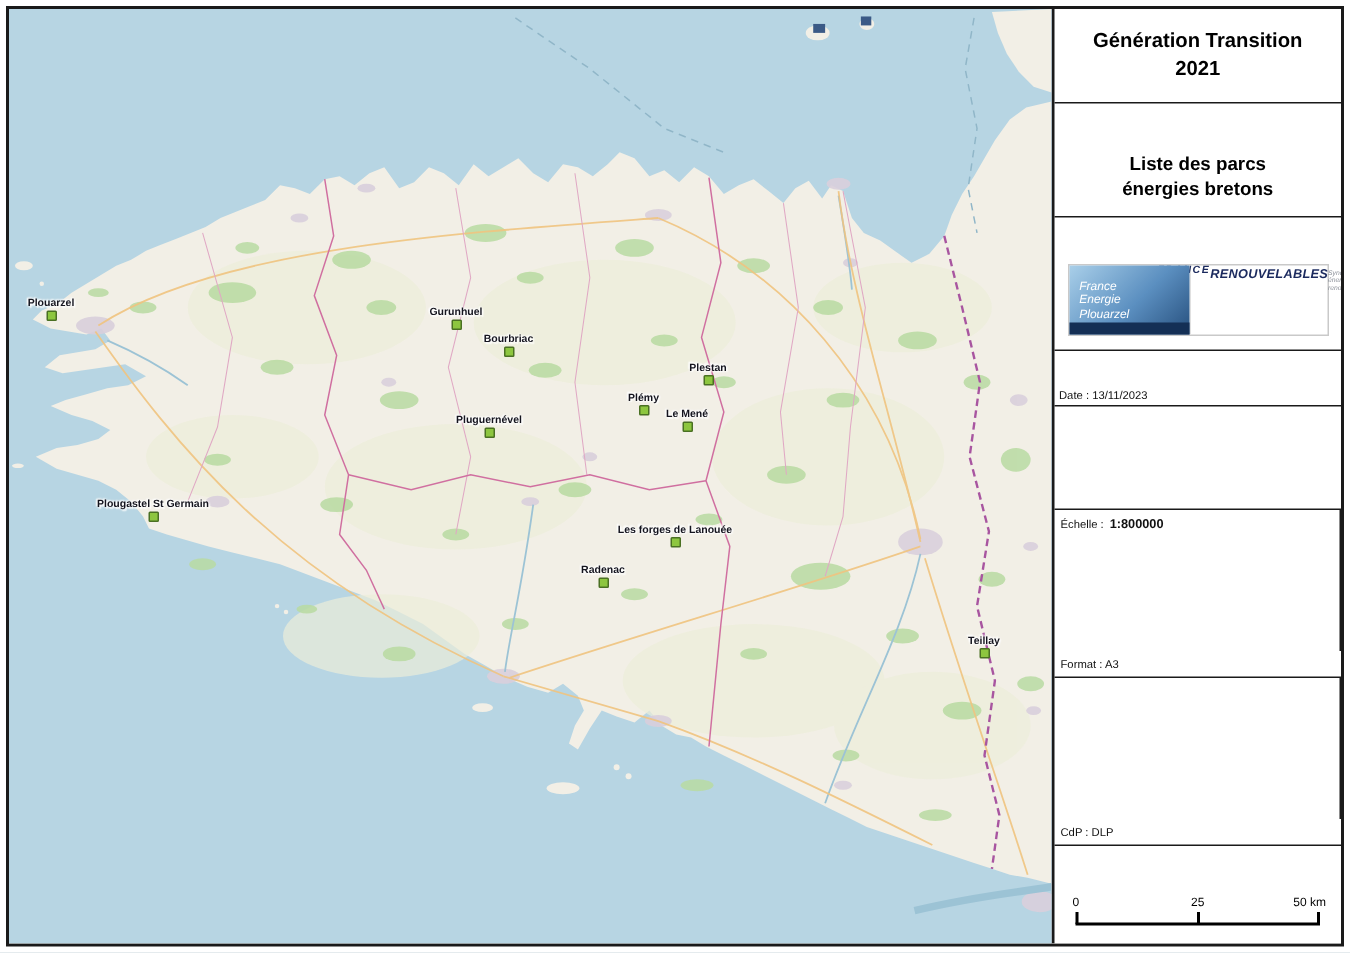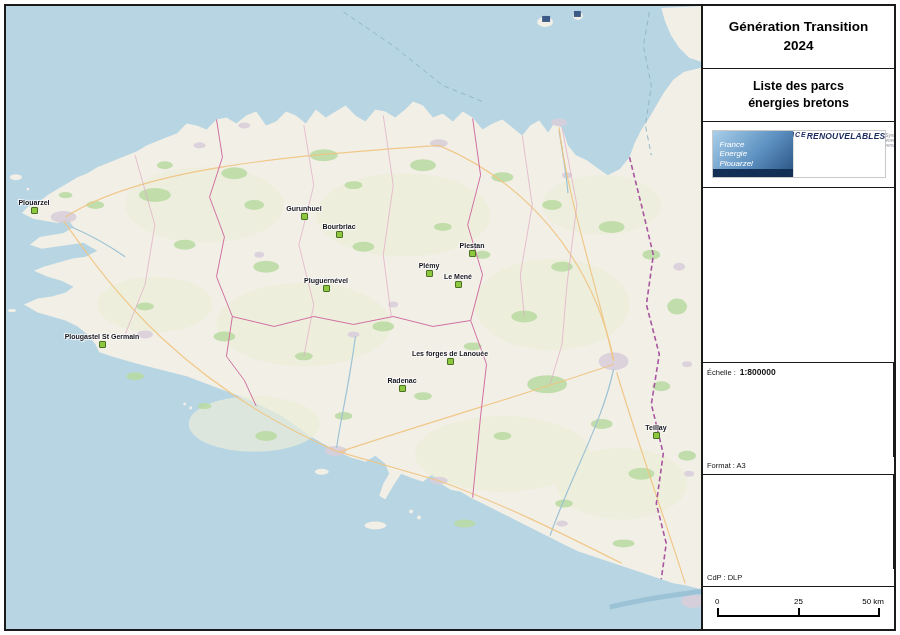--- a/index.html
+++ b/index.html
@@ -13,21 +13,21 @@
   .north-arrow{position:absolute;left:648px;top:2px;width:30px;height:42px;}
 
   .marker{position:absolute;width:0;height:0;}
   .marker-dot{position:absolute;left:-3px;top:-3px;width:5px;height:5px;background:#8dc63f;
               border:1px solid #4a7023;border-radius:1px;box-sizing:content-box;}
   .marker-label{position:absolute;bottom:4px;left:50%;transform:translateX(-50%);white-space:nowrap;
               font-size:7px;font-weight:bold;color:#14141e;
               text-shadow:0 0 2px #fff,0 0 2px #fff,1px 1px 1px #fff,-1px -1px 1px #fff;}
 
   
-  .sidebar{width:193px;border-left:2px solid #1a1a1a;display:flex;flex-direction:column;background:#fff;box-sizing:border-box;}
+  .sidebar{width:193px;border-left:2px solid #1a1a1a;display:flex;flex-direction:column;background:#fff;box-sizing:border-box;gap:23px;}
   .sb-title{border-bottom:1.5px solid #1a1a1a;padding:12px 6px;text-align:center;font-weight:bold;font-size:13.5px;line-height:1.4;}
   .sb-sub{border-bottom:1.5px solid #1a1a1a;padding:9px 22px;text-align:center;font-weight:bold;font-size:12.5px;line-height:1.35;}
   .sb-logos{border-bottom:1.5px solid #1a1a1a;height:66px;display:flex;align-items:center;justify-content:center;box-sizing:border-box;padding:6px 4px;font-style:italic;}
   .logo-wrap{display:flex;border:1px solid #c9c9c9;background:#fff;}
   .logo-fee{width:80px;height:46px;background:linear-gradient(135deg,#a9cfe9 0%,#5b8fc0 55%,#27507e 100%);
             color:#fff;display:flex;flex-direction:column;justify-content:center;padding-left:7px;box-sizing:border-box;
             font-size:8px;line-height:1.15;position:relative;}
   .logo-fee .band{position:absolute;left:0;right:0;bottom:0;height:8px;background:#142f55;}
   .logo-fr{width:92px;height:46px;display:flex;flex-direction:row;justify-content:center;padding-left:7px;box-sizing:border-box;border-left:1px solid #e0e0e0;}
   .fr-l1{color:#1b2a5e;font-weight:bold;font-size:7px;letter-spacing:1px;}
@@ -246,21 +246,21 @@
             <div class="marker-label">Teillay</div>
             <div class="marker-dot"></div>
           </div>
         </div>
     </div>
 
     <div class="sidebar">
 
       <div class="sb-title">
         <div>Génération Transition</div>
-        <div>2024</div>
+        <div>2021</div>
       </div>
 
       <div class="sb-sub">
         <div>Liste des parcs</div>
         <div>énergies bretons</div>
       </div>
 
       <div class="sb-logos">
         <div class="logo-wrap">
           <div class="logo-fee">
@@ -270,20 +270,21 @@
             <div class="band"></div>
           </div>
           <div class="logo-fr">
             <span class="fr-l1">FRANCE</span>
             <span class="fr-l2">RENOUVELABLES</span>
             <span class="fr-tag">Syndicat des énergies renouvelables</span>
           </div>
         </div>
       </div>
 
+      <div class="sb-date">Date : 13/11/2023</div>
 
       <div class="sb-spacer"></div>
 
       <div class="sb-table">
         <div class="sb-row">
           <div class="sb-cell-l">
             <span>Échelle :</span><span class="scale-val">1:800000</span>
           </div>
           <div class="sb-cell-r">Format : A3</div>
         </div>

